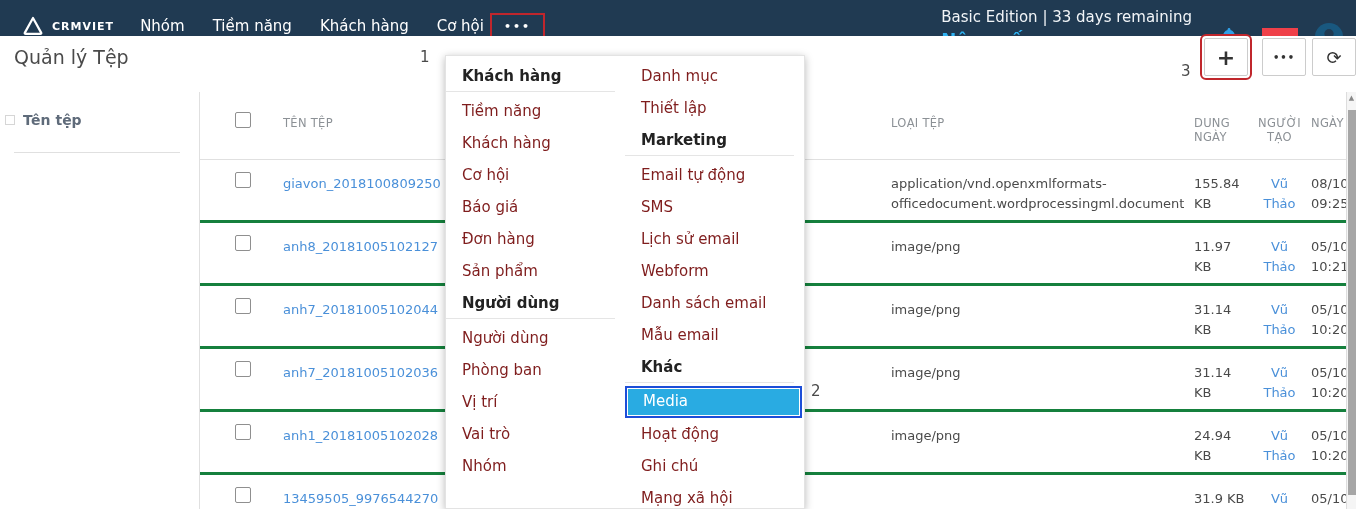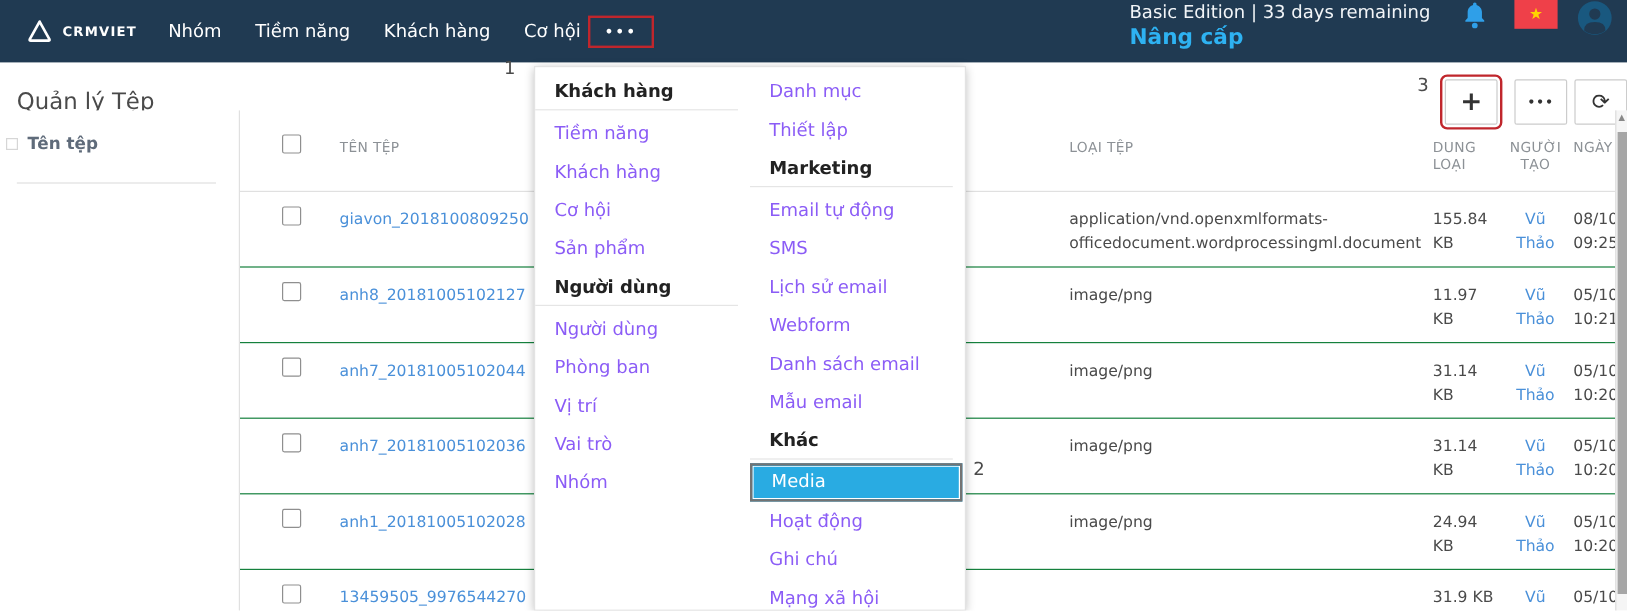--- a/index.html
+++ b/index.html
@@ -9,31 +9,31 @@
 
   
   .navbar { position:absolute; left:0; top:0; width:1356px; height:52px; background:#203a52;
     display:flex; align-items:center; color:#fff; }
   .logo { display:flex; align-items:center; gap:8px; margin-left:22px; }
   .logo-text { font-size:11px; font-weight:bold; letter-spacing:1px; }
   .nav-menu { display:flex; align-items:center; margin-left:26px; gap:28px; font-size:15px; }
   .nav-item { cursor:pointer; white-space:nowrap; }
   .nav-more { margin-left:6px; padding:6px 12px; border:2px solid #c0262c; font-size:11px;
     letter-spacing:2px; font-weight:bold; line-height:1; }
-  .nav-right { position:absolute; right:0; top:0; height:52px; display:flex; align-items:flex-start; }
+  .nav-right { position:absolute; right:0; top:0; height:52px; display:flex; align-items:flex-end; }
   .edition-block { text-align:left; margin-right:26px; line-height:1.35; }
   .edition-text { font-size:15px; color:#f2f5f8; }
   .upgrade-link { font-size:18px; font-weight:bold; color:#2eb2f2; cursor:pointer; }
   .bell { width:22px; height:26px; margin-right:22px; }
   .flag { width:36px; height:24px; background:#ef4049; display:flex; align-items:center;
     justify-content:center; color:#ffd300; font-size:13px; margin-right:16px; }
   .avatar { width:30px; height:30px; margin-right:12px; }
 
   
-  .titlebar { position:absolute; left:0; top:64px; width:1356px; height:40px; background:#fff;text-align:center; }
+  .titlebar { position:absolute; left:0; top:36px; width:1356px; height:40px; background:#fff;text-align:center; }
   .page-title { position:absolute; left:14px; top:10px; font-size:19px; color:#4a4a4a; }
   .tb-btn { position:absolute; top:2px; width:44px; height:38px; background:#fff;
     border:1px solid #ccc; border-radius:2px; color:#333; display:flex; align-items:center;
     justify-content:center; cursor:pointer; }
   .btn-plus { left:1204px; font-size:22px; font-weight:bold; outline:2px solid #c0262c; outline-offset:2px; }
   .btn-more { left:1262px; font-size:10px; letter-spacing:1px; font-weight:bold; }
   .btn-refresh { left:1312px; font-size:18px; }
 
   
   .annot { position:absolute; color:#4a4a4a; font-size:15px; z-index:60; }
@@ -47,21 +47,21 @@
   .side-row { display:flex; align-items:center; gap:8px; margin:20px 0 0 5px; }
   .side-cbx { width:10px; height:10px; border:1px solid #d6d6d6; background:#fff; }
   .side-label { font-size:14px; color:#5f6b7a; font-weight:bold; }
   .side-divider { position:absolute; left:14px; top:60px; width:166px; height:1px; background:#e0e0e0; }
 
   
   .table-area { position:absolute; left:200px; top:92px; width:1146px; height:417px; overflow:hidden; }
   .trow, .thead { display:flex; align-items:flex-start; }
   .thead { height:68px; border-bottom:1px solid #e0e0e0; }
   .thead .cell { padding-top:24px; font-size:11.5px; color:#8c9196; letter-spacing:.3px; }
-  .trow { height:63px; border-bottom:1px solid #15803d; }
+  .trow { height:63px; border-bottom:3px solid #15803d; }
   .trow .cell { padding-top:14px; font-size:13px; color:#4a4a4a; line-height:1.55; }
   .cell { overflow:hidden; }
   .cell-check { flex:0 0 83px; padding-left:35px; }
   .thead .cell-check { padding-top:20px; }
   .trow .cell-check { padding-top:12px; }
   .cbx { display:inline-block; width:16px; height:16px; border:1.5px solid #8f8f8f;
     border-radius:2px; background:#fff; cursor:pointer; }
   .cell-name { flex:1 1 auto; white-space:nowrap; }
   .cell-type { flex:0 0 303px; padding-left:10px; padding-right:14px; }
   .cell-size { flex:0 0 62px; padding-left:10px; }
@@ -74,24 +74,24 @@
     border-left:1px solid #ddd; }
   .scroll-up { position:absolute; top:2px; left:0; width:9px; text-align:center; font-size:7px; color:#888; cursor:pointer; }
   .scroll-thumb { position:absolute; top:18px; left:1px; width:8px; height:385px; background:#a6a6a6; cursor:pointer; }
 
   
   .dropdown { position:absolute; left:445px; top:55px; width:360px; height:454px; background:#fff;
     box-shadow:0 2px 8px rgba(0,0,0,.28); border:1px solid #e3e3e3; display:flex; z-index:50;
     padding-top:4px; }
   .menu-col { width:180px; }
   .menu-item, .menu-header { height:32px; line-height:32px; padding-left:16px; font-size:15px;
-    color:#8b5cf6; white-space:nowrap; cursor:pointer; }
+    color:#7f1d1d; white-space:nowrap; cursor:pointer; }
   .menu-header { font-weight:bold; color:#222; border-bottom:1px solid #e5e5e5; margin-right:10px;
     margin-bottom:3px; cursor:default; }
-  .menu-item.selected { background:#29abe2; color:#fff; border:2px solid #737373; line-height:27px;
+  .menu-item.selected { background:#29abe2; color:#fff; border:2px solid #1d4ed8; line-height:27px;
     box-shadow:inset 0 0 0 1px #fff; margin-right:2px; }
 </style>
 </head>
 <body>
 
 <div class="stage">
 
   <div class="navbar">
     <div class="logo">
       <svg width="22" height="22" viewBox="0 0 24 24">
@@ -153,21 +153,21 @@
       <span class="side-label">Tên tệp</span>
     </div>
     <div class="side-divider"></div>
   </div>
 
   <div class="table-area">
     <div class="thead">
       <div class="cell cell-check"><span class="cbx"></span></div>
       <div class="cell cell-name">TÊN TỆP</div>
       <div class="cell cell-type">LOẠI TỆP</div>
-      <div class="cell cell-size">DUNG LOẠI</div>
+      <div class="cell cell-size">DUNG NGÀY</div>
       <div class="cell cell-creator">NGƯỜI TẠO</div>
       <div class="cell cell-date">NGÀY</div>
     </div>
     <div>
 
         <div class="trow">
           <div class="cell cell-check"><span class="cbx"></span></div>
           <div class="cell cell-name"><a class="flink">giavon_2018100809250</a></div>
           <div class="cell cell-type">application/vnd.openxmlformats-officedocument.wordprocessingml.document</div>
           <div class="cell cell-size">155.84 KB</div>
@@ -231,21 +231,23 @@
 
         <div class="menu-header">Khách hàng</div>
 
         <div class="menu-item">Tiềm năng</div>
 
 
         <div class="menu-item">Khách hàng</div>
 
         <div class="menu-item">Cơ hội</div>
 
-
+        <div class="menu-item">Báo giá</div>
+
+        <div class="menu-item">Đơn hàng</div>
 
         <div class="menu-item">Sản phẩm</div>
 
         <div class="menu-header">Người dùng</div>
 
         <div class="menu-item">Người dùng</div>
 
         <div class="menu-item">Phòng ban</div>
 
         <div class="menu-item">Vị trí</div>

